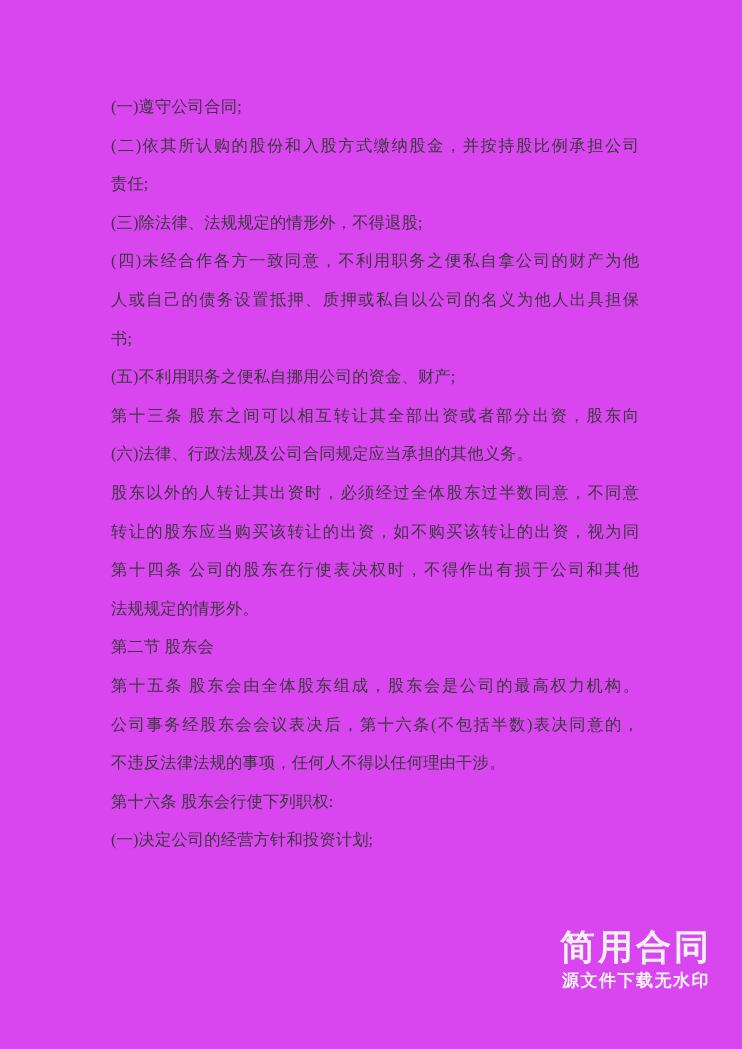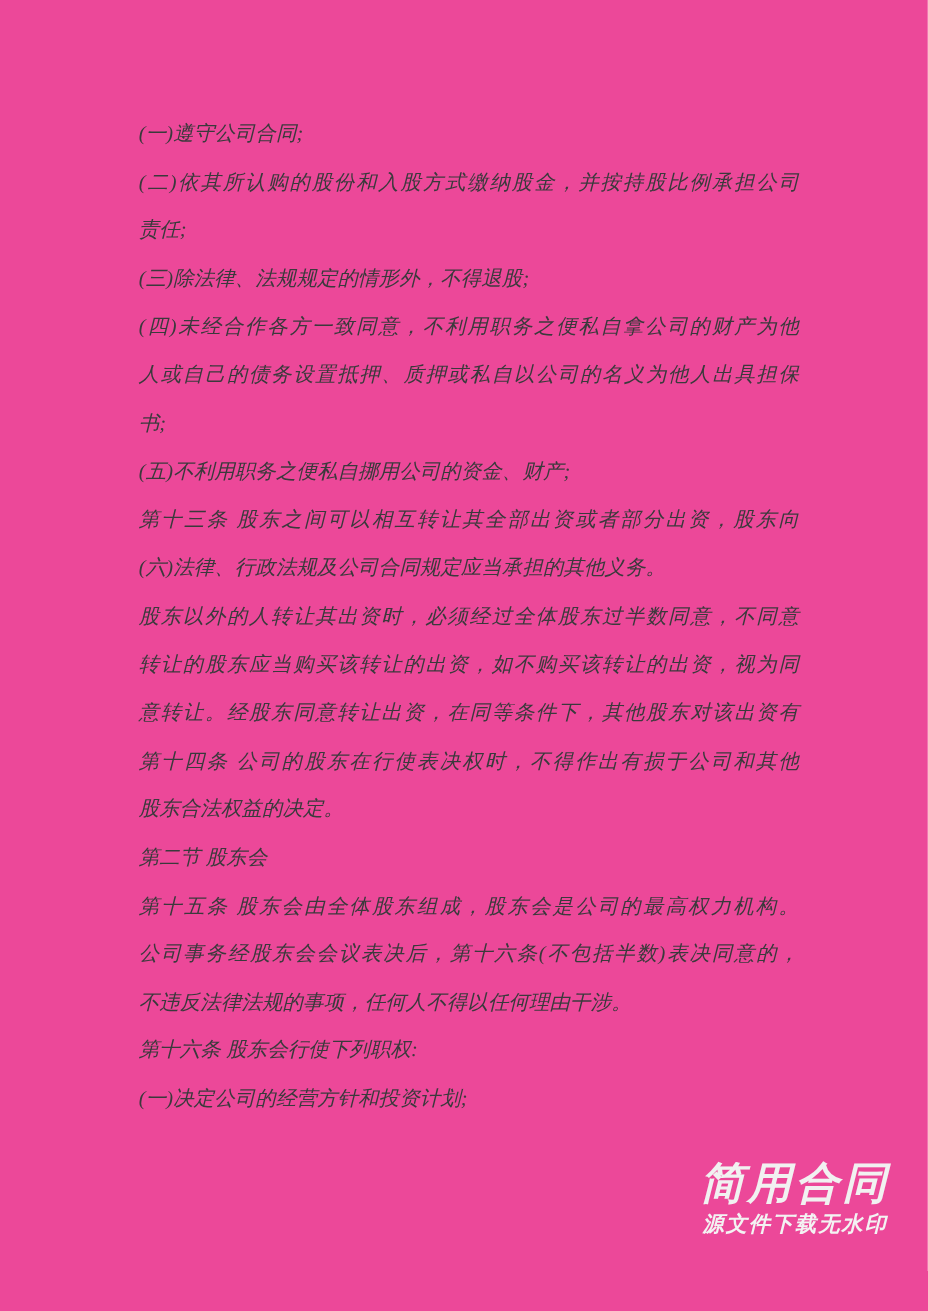--- a/index.html
+++ b/index.html
@@ -13,23 +13,22 @@
     background: #ffffff;
     font-family: "Liberation Serif", "DejaVu Serif", serif;
     overflow: hidden;
     position: relative;
   }
 
   #page {
     position: relative;
     width: 742px;
     height: 1049px;
-    background: #ec4899;
+    background: #d946ef;
     overflow: hidden;
-    font-style: italic;
   }
 
   
   #doc-body {
     position: absolute;
     left: 111px;
     top: 88px;
     width: 528px;
   }
 
@@ -92,23 +91,22 @@
       <div class="doc-line">责任;</div>
       <div class="doc-line">(三)除法律、法规规定的情形外，不得退股;</div>
       <div class="doc-line justify">(四)未经合作各方一致同意，不利用职务之便私自拿公司的财产为他</div>
       <div class="doc-line justify">人或自己的债务设置抵押、质押或私自以公司的名义为他人出具担保</div>
       <div class="doc-line">书;</div>
       <div class="doc-line">(五)不利用职务之便私自挪用公司的资金、财产;</div>
       <div class="doc-line justify">第十三条 股东之间可以相互转让其全部出资或者部分出资，股东向</div>
       <div class="doc-line">(六)法律、行政法规及公司合同规定应当承担的其他义务。</div>
       <div class="doc-line justify">股东以外的人转让其出资时，必须经过全体股东过半数同意，不同意</div>
       <div class="doc-line justify">转让的股东应当购买该转让的出资，如不购买该转让的出资，视为同</div>
-      <div class="doc-line justify">意转让。经股东同意转让出资，在同等条件下，其他股东对该出资有</div>
       <div class="doc-line justify">第十四条 公司的股东在行使表决权时，不得作出有损于公司和其他</div>
-      <div class="doc-line">股东合法权益的决定。</div>
+      <div class="doc-line">法规规定的情形外。</div>
       <div class="doc-line">第二节 股东会</div>
       <div class="doc-line justify">第十五条 股东会由全体股东组成，股东会是公司的最高权力机构。</div>
       <div class="doc-line justify">公司事务经股东会会议表决后，第十六条(不包括半数)表决同意的，</div>
       <div class="doc-line">不违反法律法规的事项，任何人不得以任何理由干涉。</div>
       <div class="doc-line">第十六条 股东会行使下列职权:</div>
       <div class="doc-line">(一)决定公司的经营方针和投资计划;</div>
     </div>
 
   <div id="watermark">
     <div class="wm-main">简用合同</div>

